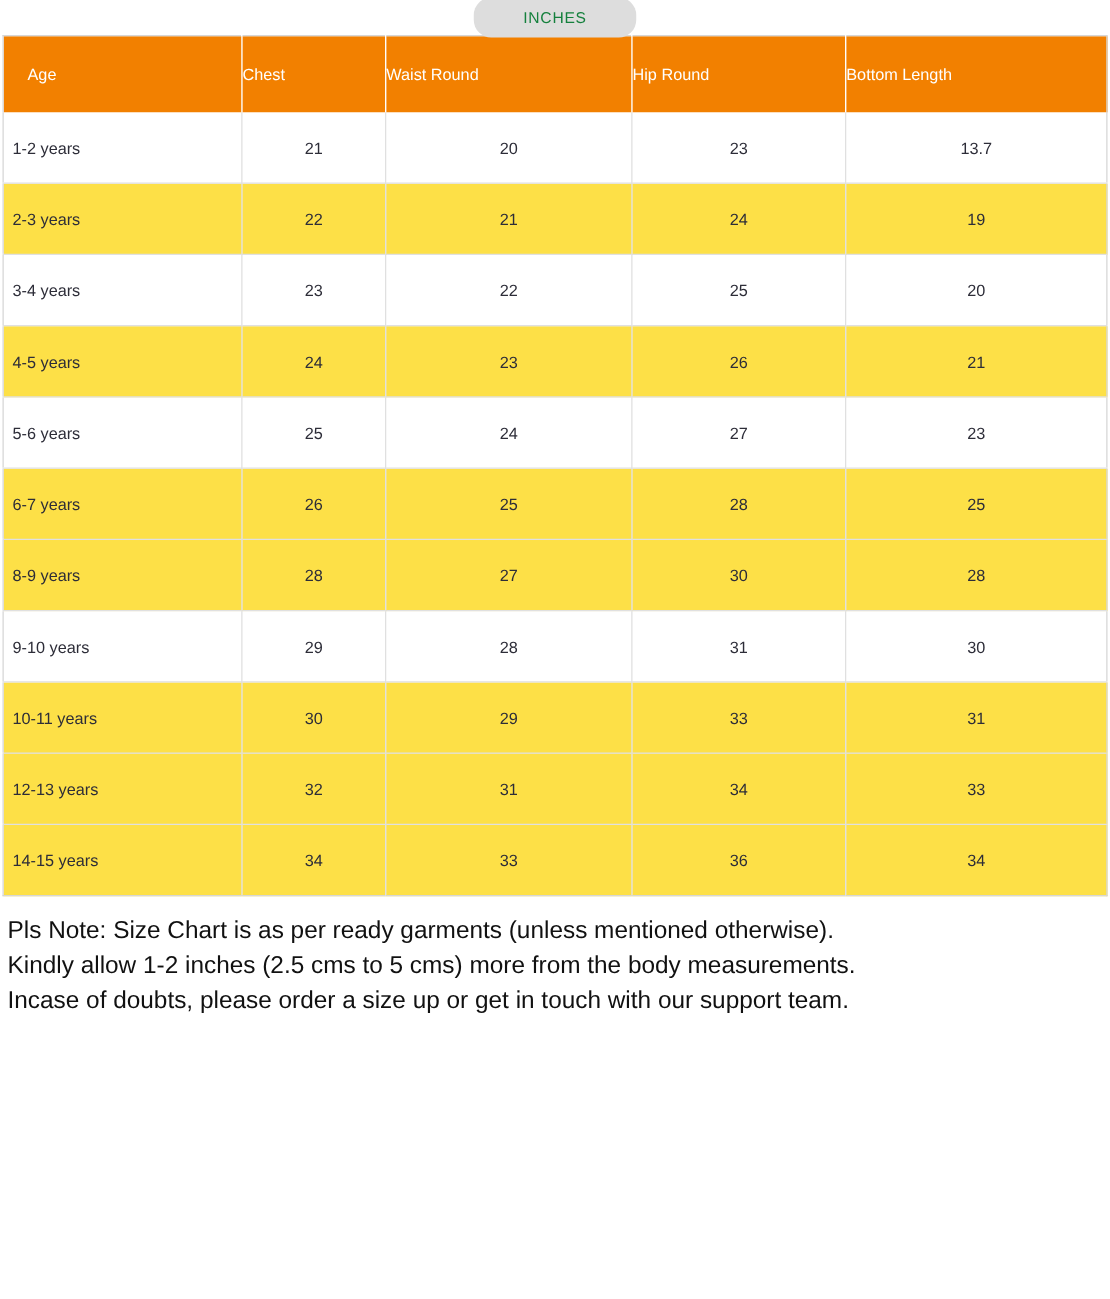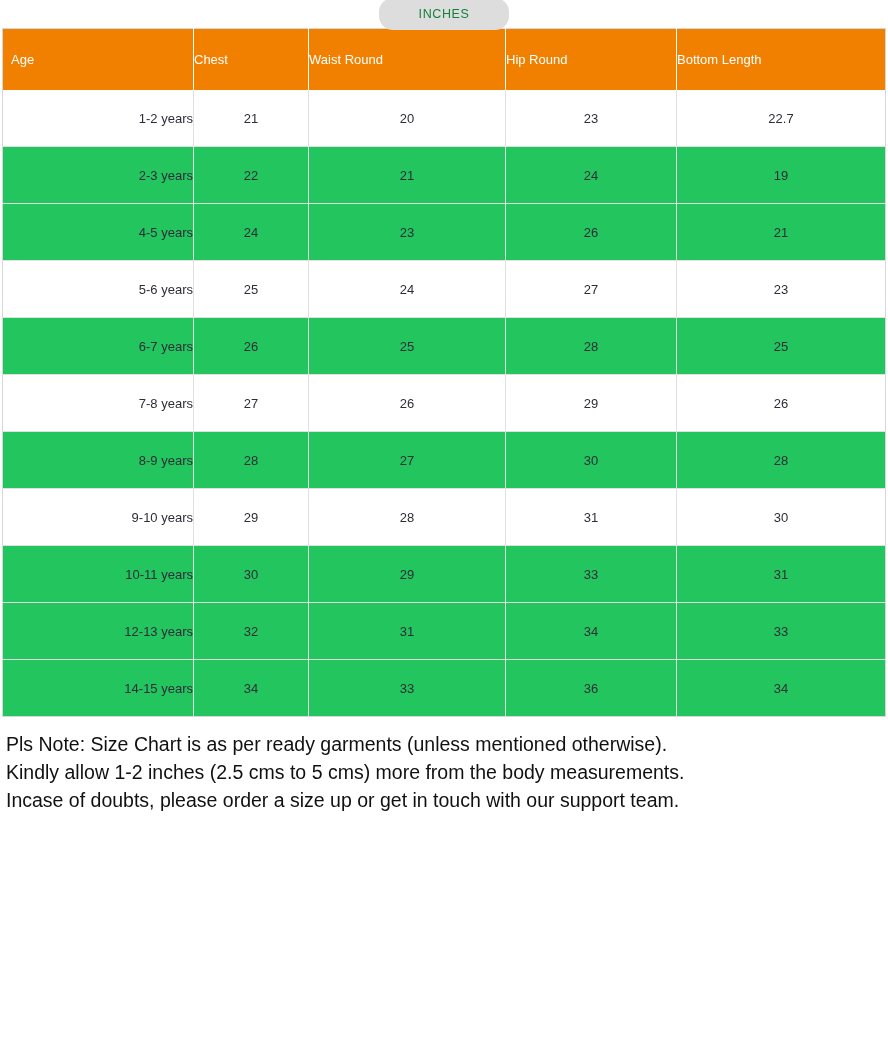--- a/index.html
+++ b/index.html
@@ -66,41 +66,41 @@
     height: 61px;
     border-right: 1px solid #ffffff;
     border-left: none;
     text-align: left;
     padding: 0;
     vertical-align: middle;
   }
   thead th:last-child { border-right: none; }
   thead th.age-head {
     text-align: left;
-    padding-left: 8px;
+    padding-left: 19px;
   }
 
   tbody td {
     height: 56px;
     font-size: 13px;
     color: #2d2d38;
     text-align: center;
     vertical-align: middle;
     border-right: 1px solid #e0e0e0;
     border-bottom: 1px solid #e0e0e0;
     padding: 0;
     font-weight: 400;
   }
   tbody td:last-child { border-right: none; }
   tbody td.age-cell {
-    text-align: right;
-    padding-left: 20px;
+    text-align: left;
+    padding-left: 7px;
   }
   tbody tr.row-odd td  { background: #ffffff; }
-  tbody tr.row-even td { background: #22c55e; }
+  tbody tr.row-even td { background: #fde047; }
   tbody tr:last-child td { border-bottom: none; }
 
   
   .note {
     padding: 14px 4px 0 6px;
     font-size: 19.5px;
     line-height: 1.43;
     color: #111111;
     font-weight: 400;
     white-space: nowrap;
@@ -133,56 +133,56 @@
         <th>Hip Round</th>
         <th>Bottom Length</th>
       </tr>
     </thead>
     <tbody>
       <tr class="row-odd">
         <td class="age-cell">1-2 years</td>
         <td>21</td>
         <td>20</td>
         <td>23</td>
-        <td>22.7</td>
+        <td>13.7</td>
       </tr>
       <tr class="row-even">
         <td class="age-cell">2-3 years</td>
         <td>22</td>
         <td>21</td>
         <td>24</td>
         <td>19</td>
       </tr>
+      <tr class="row-odd">
+        <td class="age-cell">3-4 years</td>
+        <td>23</td>
+        <td>22</td>
+        <td>25</td>
+        <td>20</td>
+      </tr>
       <tr class="row-even">
         <td class="age-cell">4-5 years</td>
         <td>24</td>
         <td>23</td>
         <td>26</td>
         <td>21</td>
       </tr>
       <tr class="row-odd">
         <td class="age-cell">5-6 years</td>
         <td>25</td>
         <td>24</td>
         <td>27</td>
         <td>23</td>
       </tr>
       <tr class="row-even">
         <td class="age-cell">6-7 years</td>
         <td>26</td>
         <td>25</td>
         <td>28</td>
         <td>25</td>
-      </tr>
-      <tr class="row-odd">
-        <td class="age-cell">7-8 years</td>
-        <td>27</td>
-        <td>26</td>
-        <td>29</td>
-        <td>26</td>
       </tr>
       <tr class="row-even">
         <td class="age-cell">8-9 years</td>
         <td>28</td>
         <td>27</td>
         <td>30</td>
         <td>28</td>
       </tr>
       <tr class="row-odd">
         <td class="age-cell">9-10 years</td>

